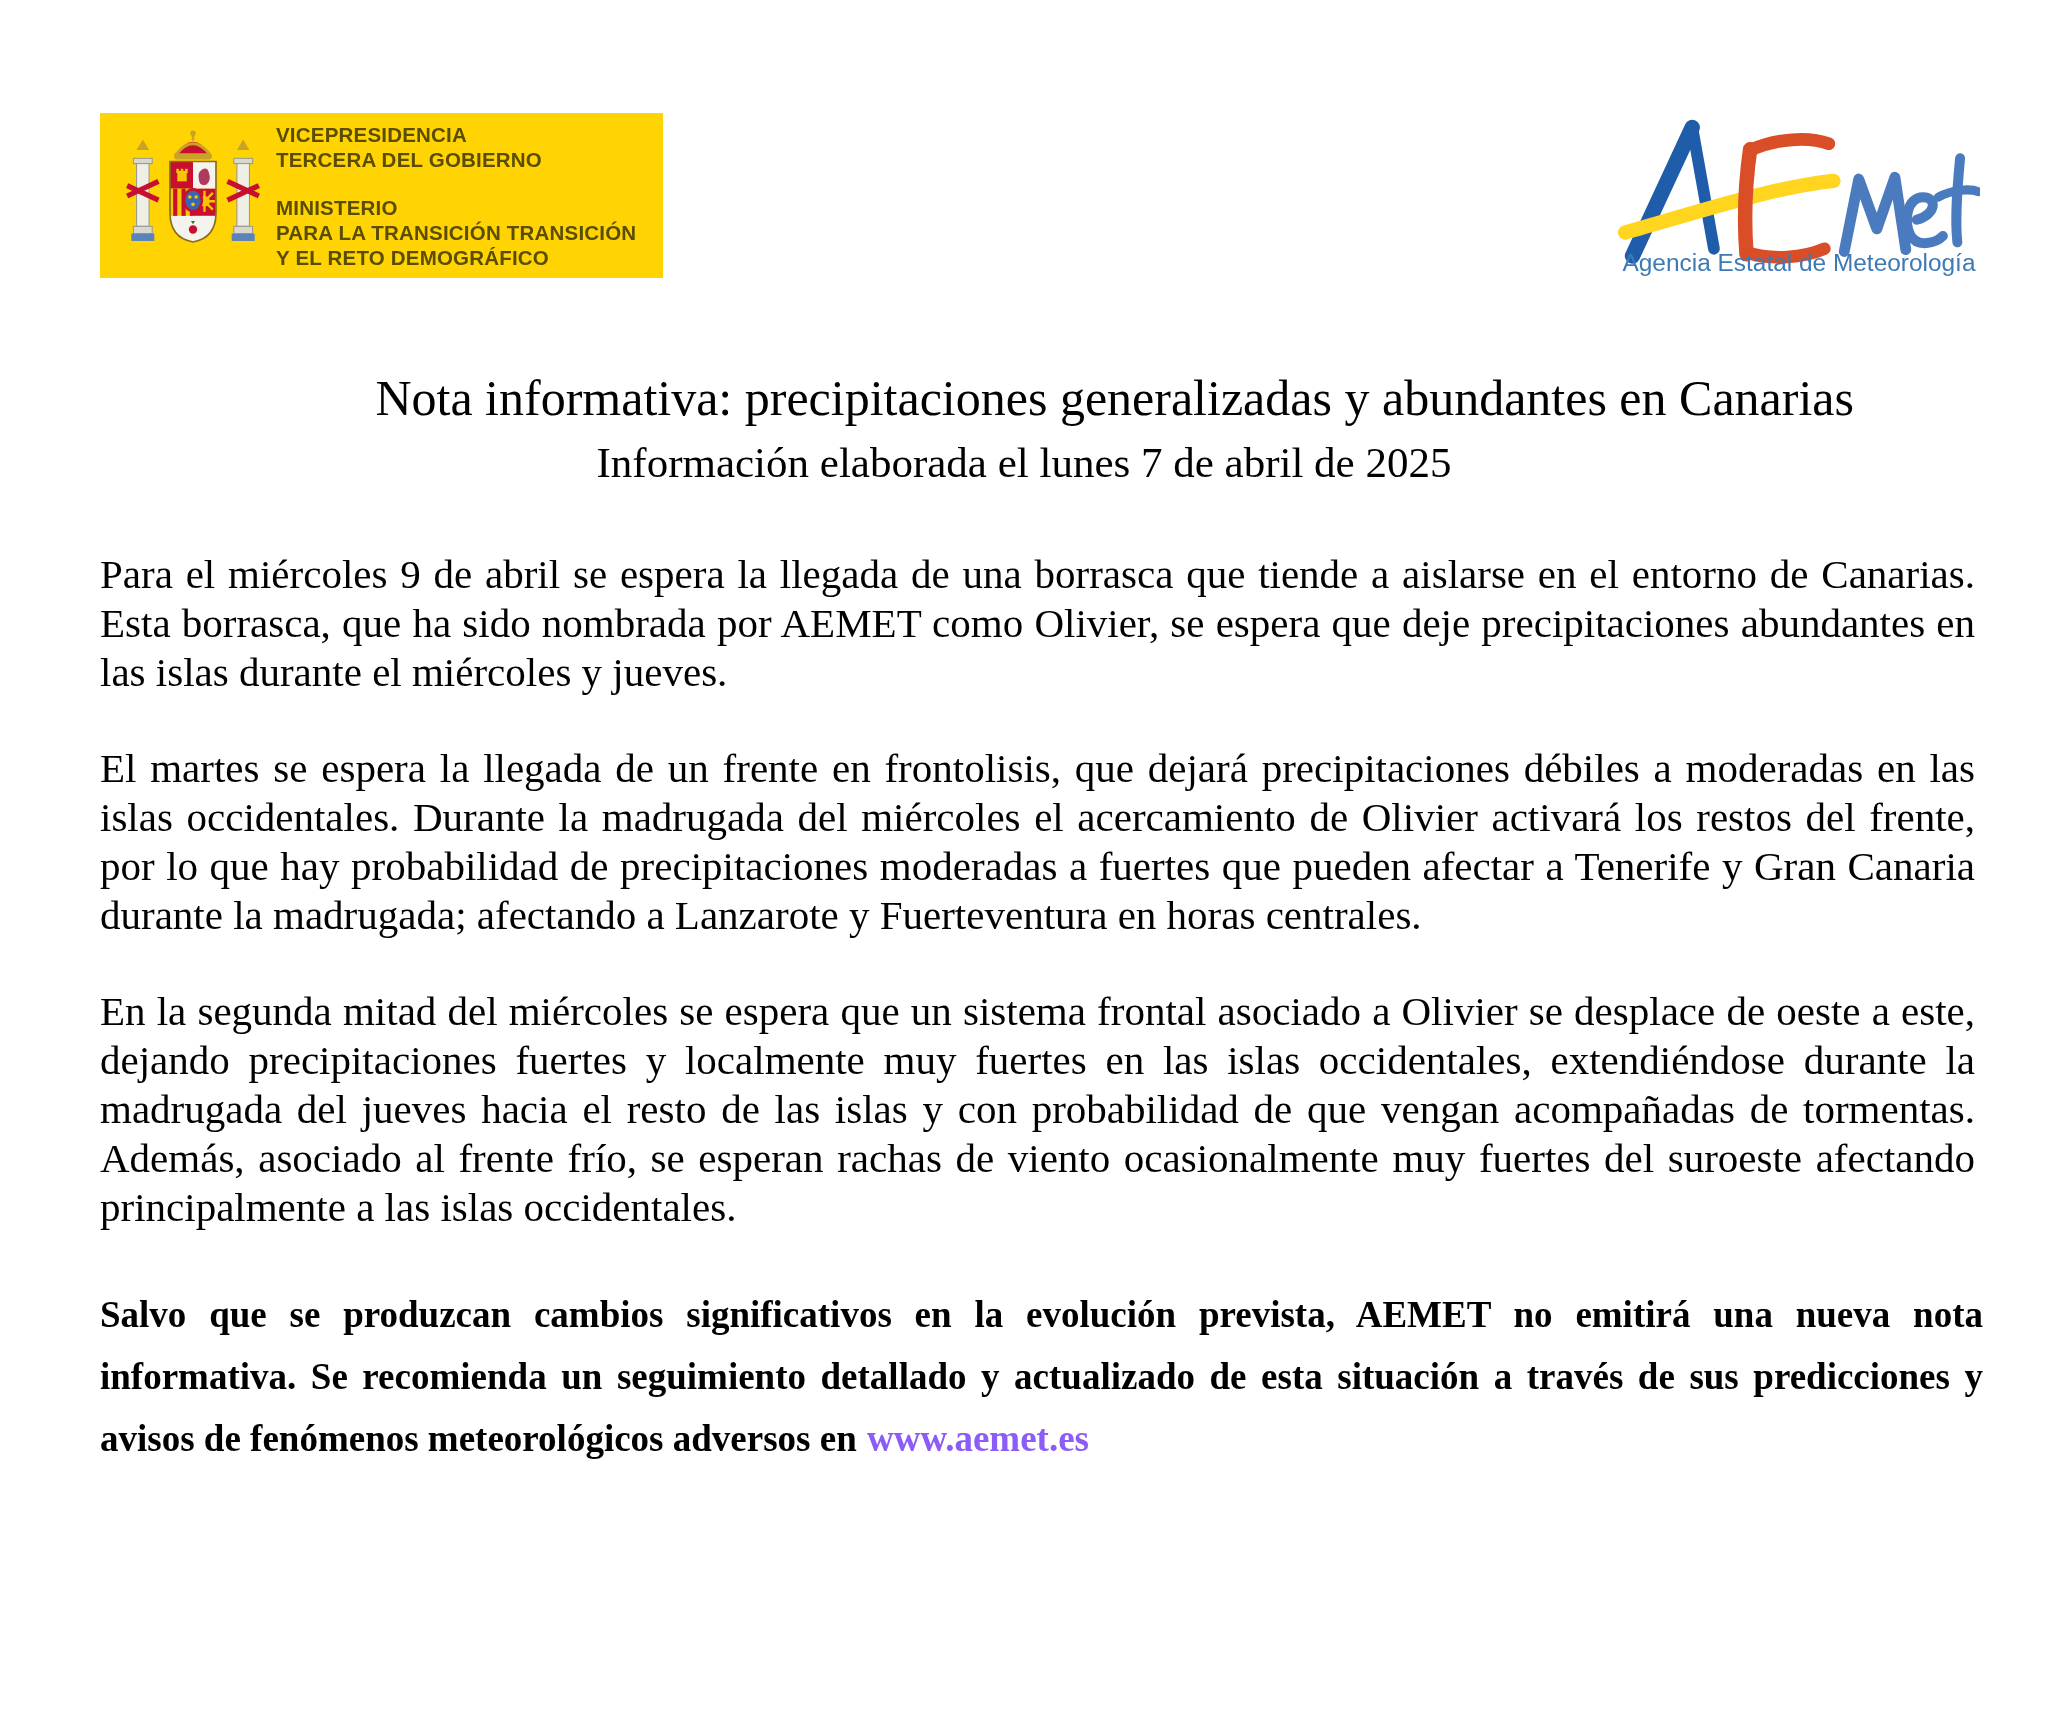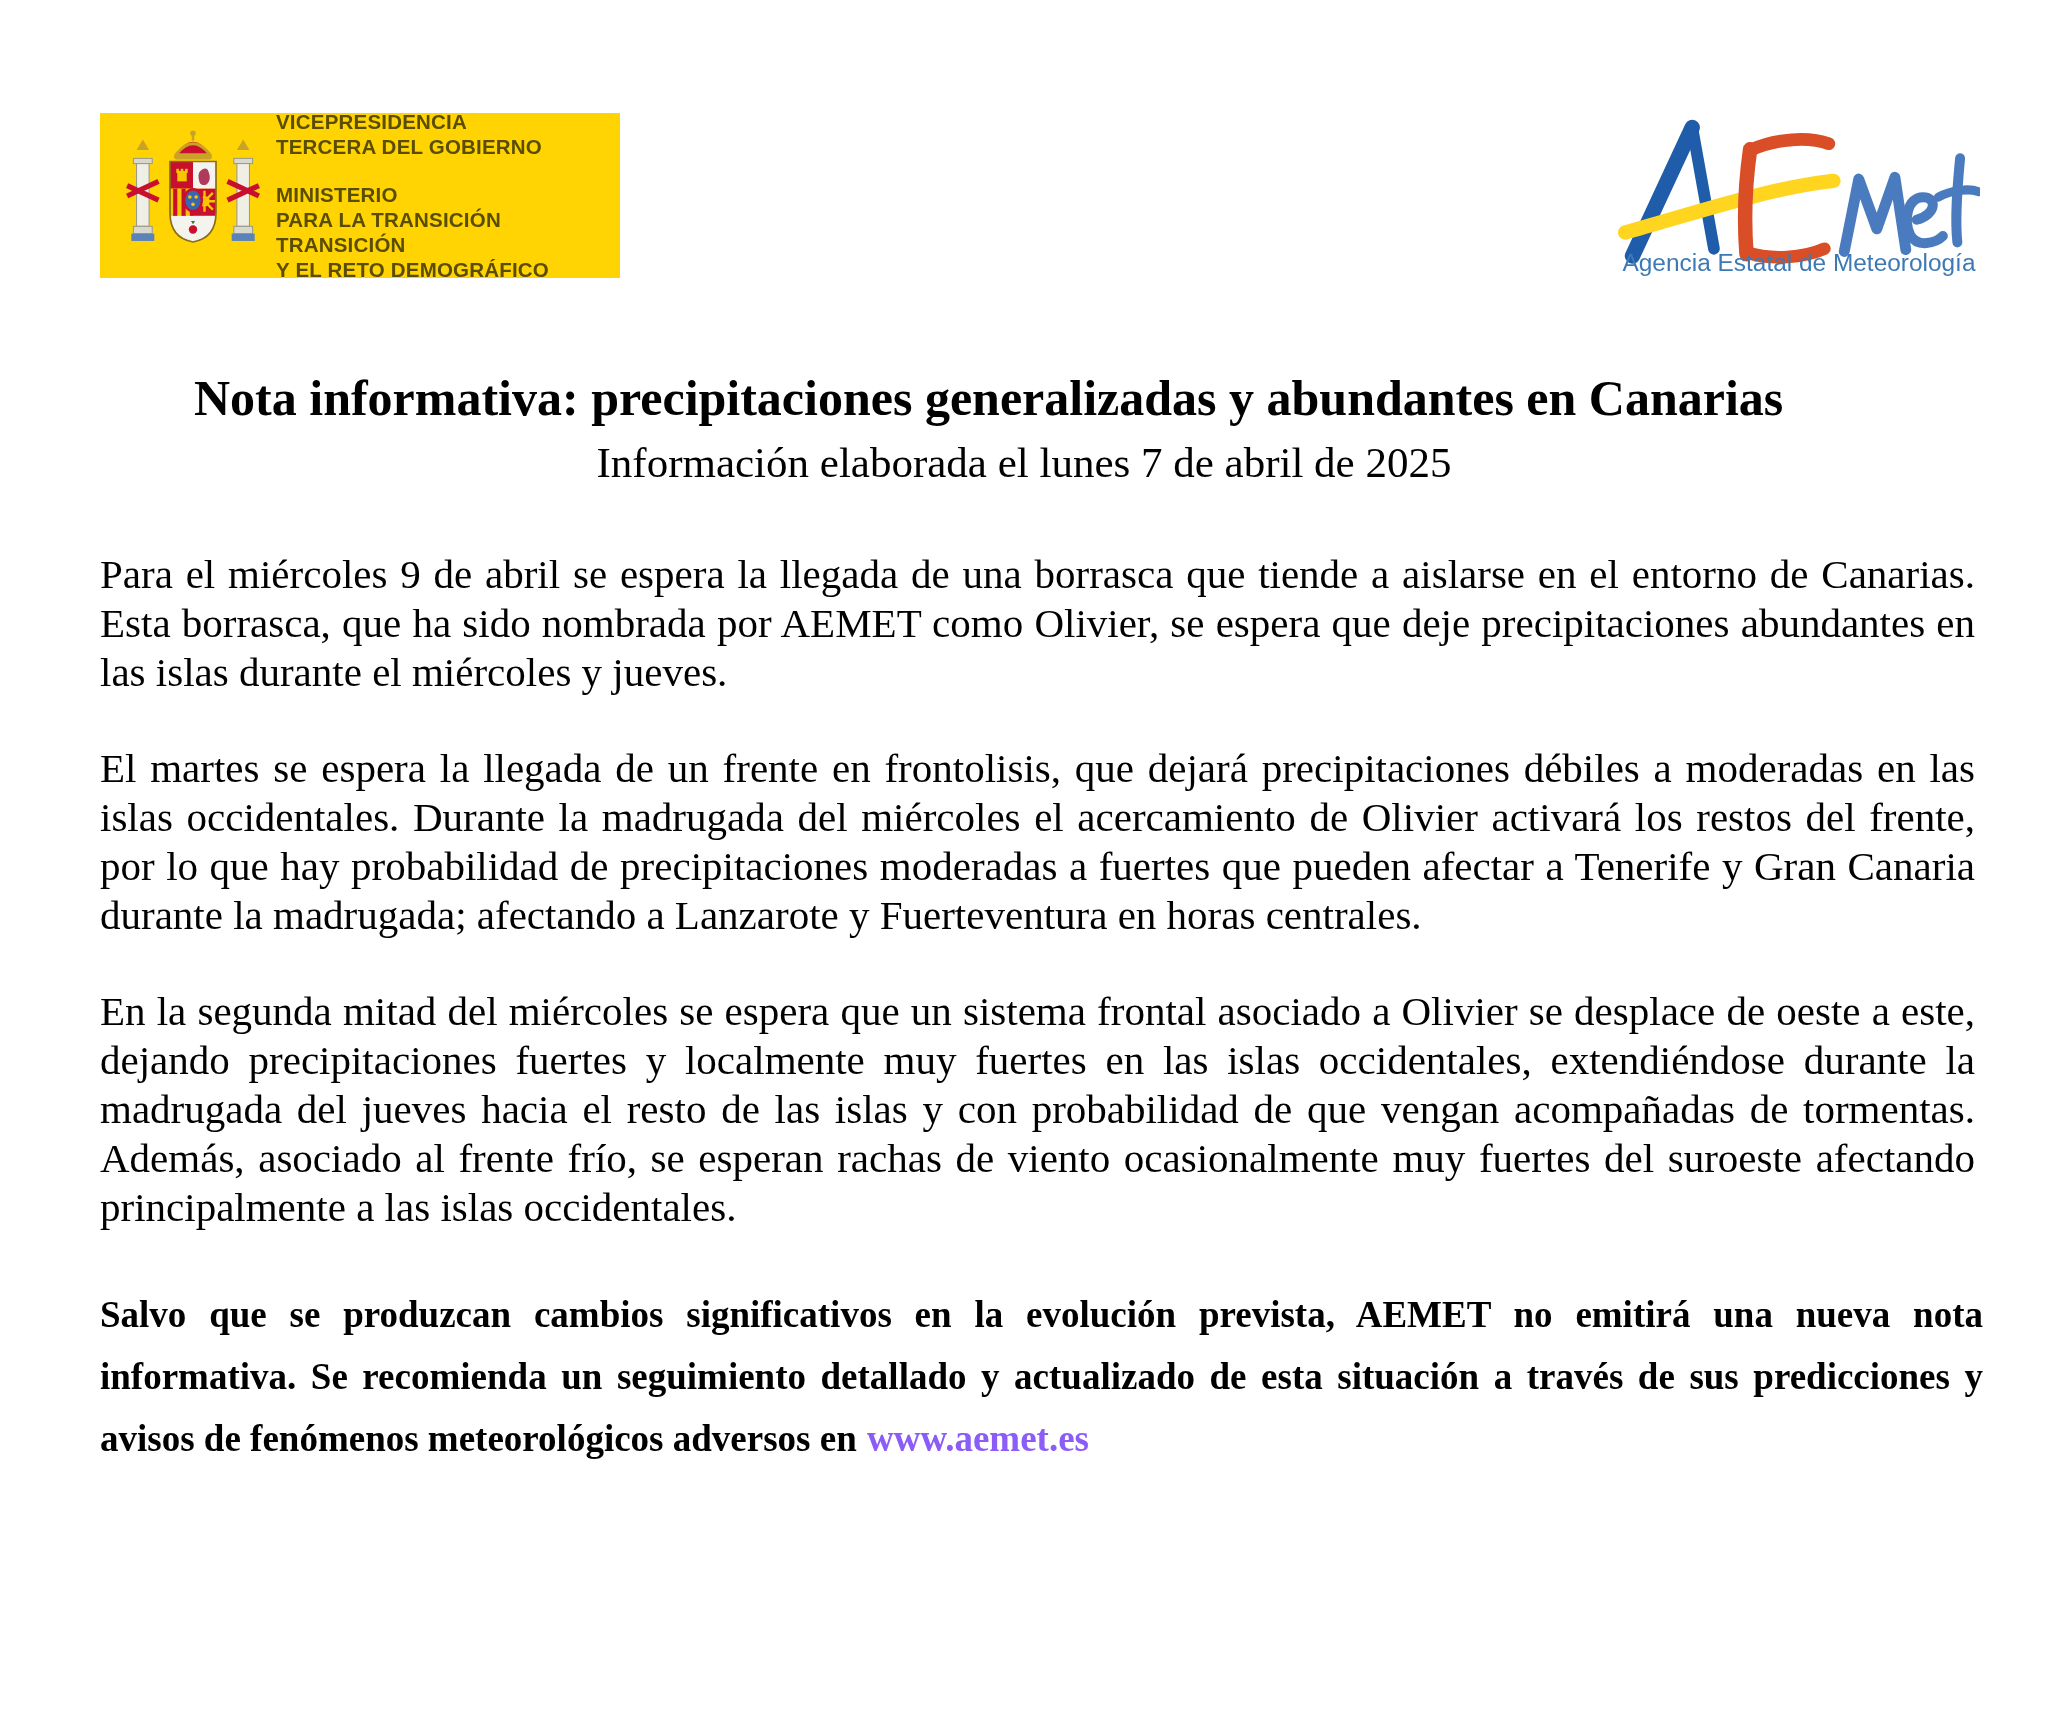--- a/index.html
+++ b/index.html
@@ -17,21 +17,21 @@
   }
 
   
   .header {
     display: flex;
     justify-content: space-between;
     align-items: flex-start;
     padding: 113px 68px 0 100px;
   }
   .gov-logo {
-    width: 520px;
+    width: 563px;
     height: 165px;
     background: #FFD402;
     display: flex;
     align-items: center;
     box-sizing: border-box;
     padding: 10px 10px 10px 24px;
   }
   .gov-arms {
     width: 138px;
     height: 138px;
@@ -51,22 +51,22 @@
   .aemet-logo {
     width: 362px;
     margin-top: 0px;
     flex: 0 0 auto;
   }
 
   
   .title {
     font-size: 50px;
     line-height: 60px;
-    font-weight: 700;
-    text-align: left;
+    font-weight: 400;
+    text-align: right;
     max-width: 1660px;
     margin: 90px auto 10px auto;
   }
   .subtitle {
     font-size: 43px;
     line-height: 50px;
     font-weight: 400;
     text-align: center;
     margin: 0;
   }

